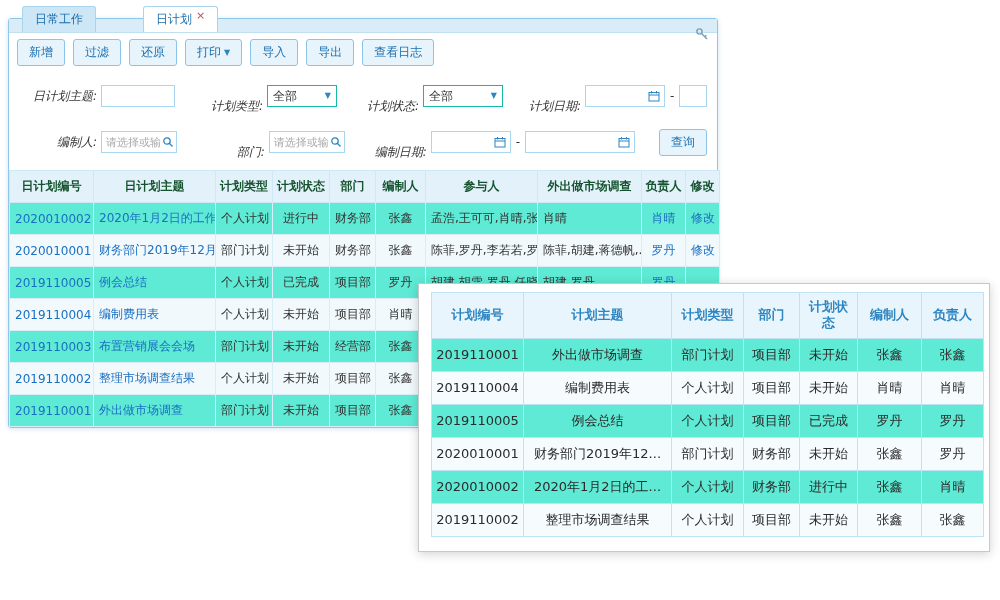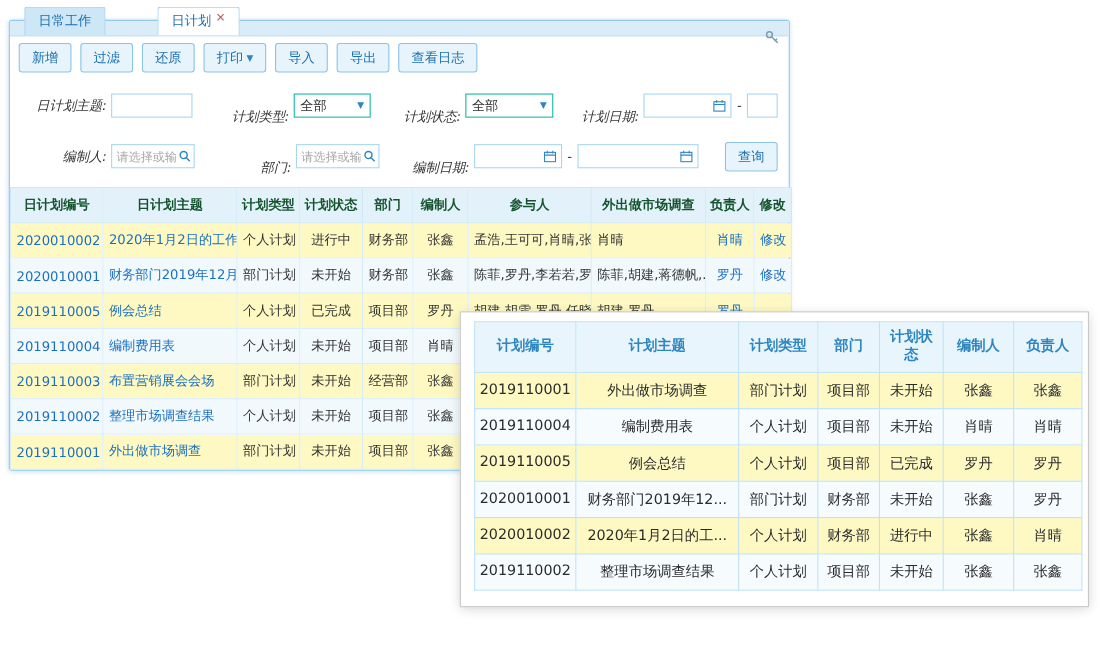--- a/index.html
+++ b/index.html
@@ -48,21 +48,21 @@
              justify-content:flex-end; padding:0 4px; background:#fff; cursor:text; }
   .d80 { width:80px; } .d110 { width:110px; } .dgrow { flex:1; }
   .dash { margin:0 5px; color:#333; }
   .ml24 { margin-left:24px; }
 
   .grid { width:100%; border-collapse:collapse; table-layout:fixed; font-size:12px; }
   .grid th { background:#e3f1fb; color:#14532d; font-weight:bold; border:1px solid #cfe8f7;
              padding:7px 3px; text-align:center; white-space:nowrap; overflow:hidden; cursor:pointer; }
   .grid td { border:1px solid #d9edf9; padding:7px 5px; color:#333; text-align:center;
              white-space:nowrap; overflow:hidden; }
-  .grid tbody tr { background:#fef9c3; }
+  .grid tbody tr { background:#5eead4; }
   .grid tbody tr:nth-child(even) { background:#f2f9fd; }
   .grid td.left { text-align:left; }
   .grid td.link { color:#1b6fc0; cursor:pointer; }
 
   
   .overlay { left:418px; top:283px; width:572px; border:1px solid #c8c8c8;
              padding:8px 12px 14px; box-shadow:0 2px 10px rgba(0,0,0,.18); z-index:10; }
   .ov-title { text-align:center; font-size:20px; font-weight:bold; color:#1a1a1a; margin:4px 0 10px; }
   .grid.ov { font-size:13px; }
   .grid.ov th { background:#e9f5fc; color:#2e86c1; border:1px solid #bfe3f5; padding:6px 3px;

